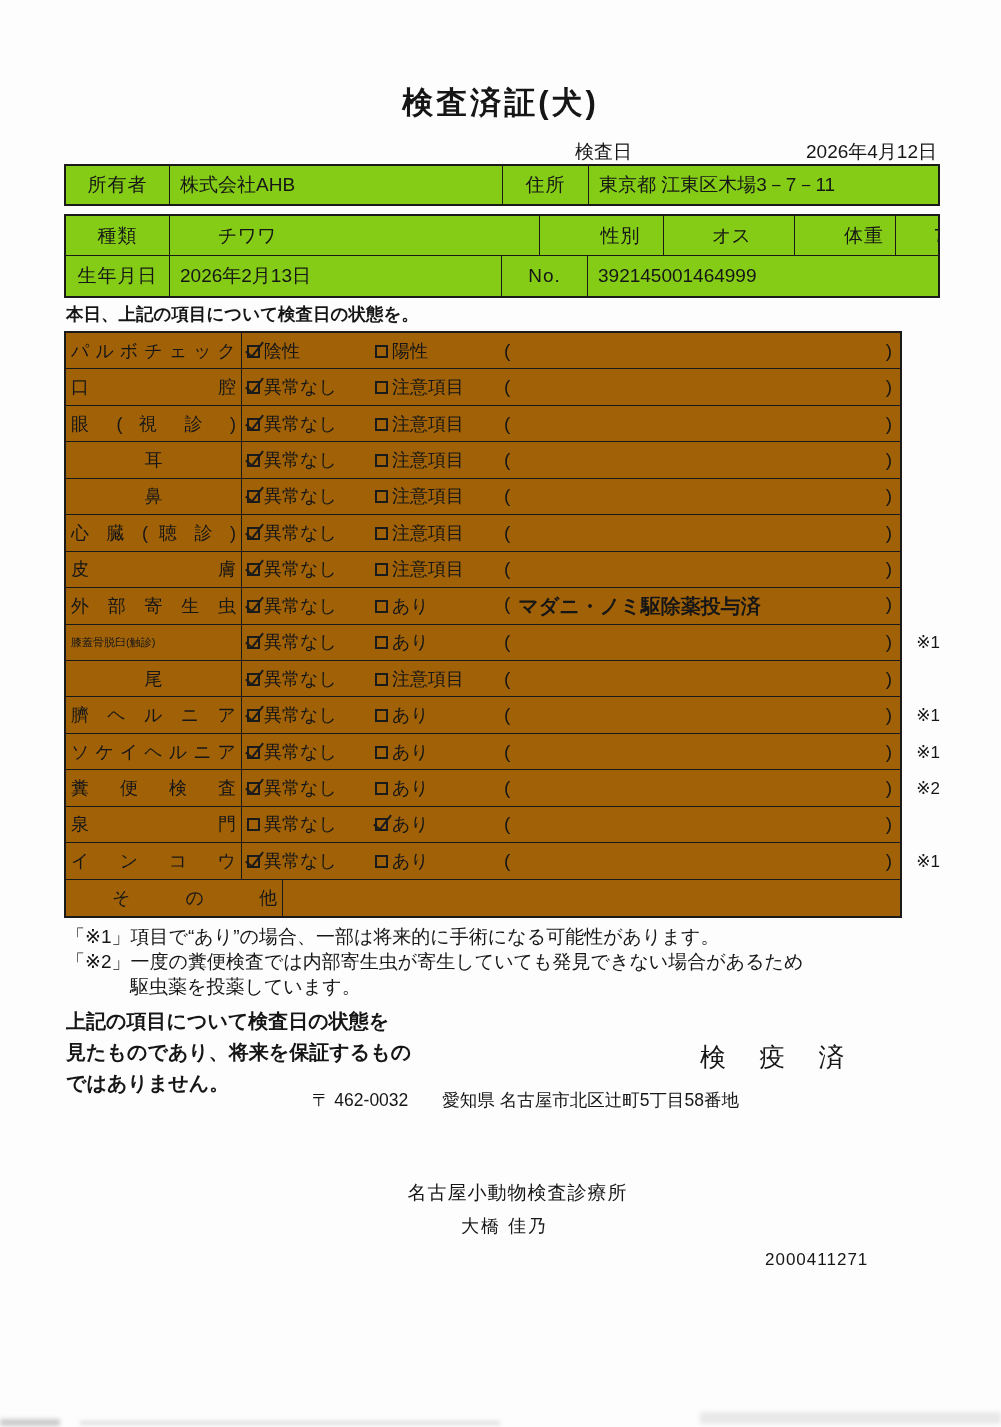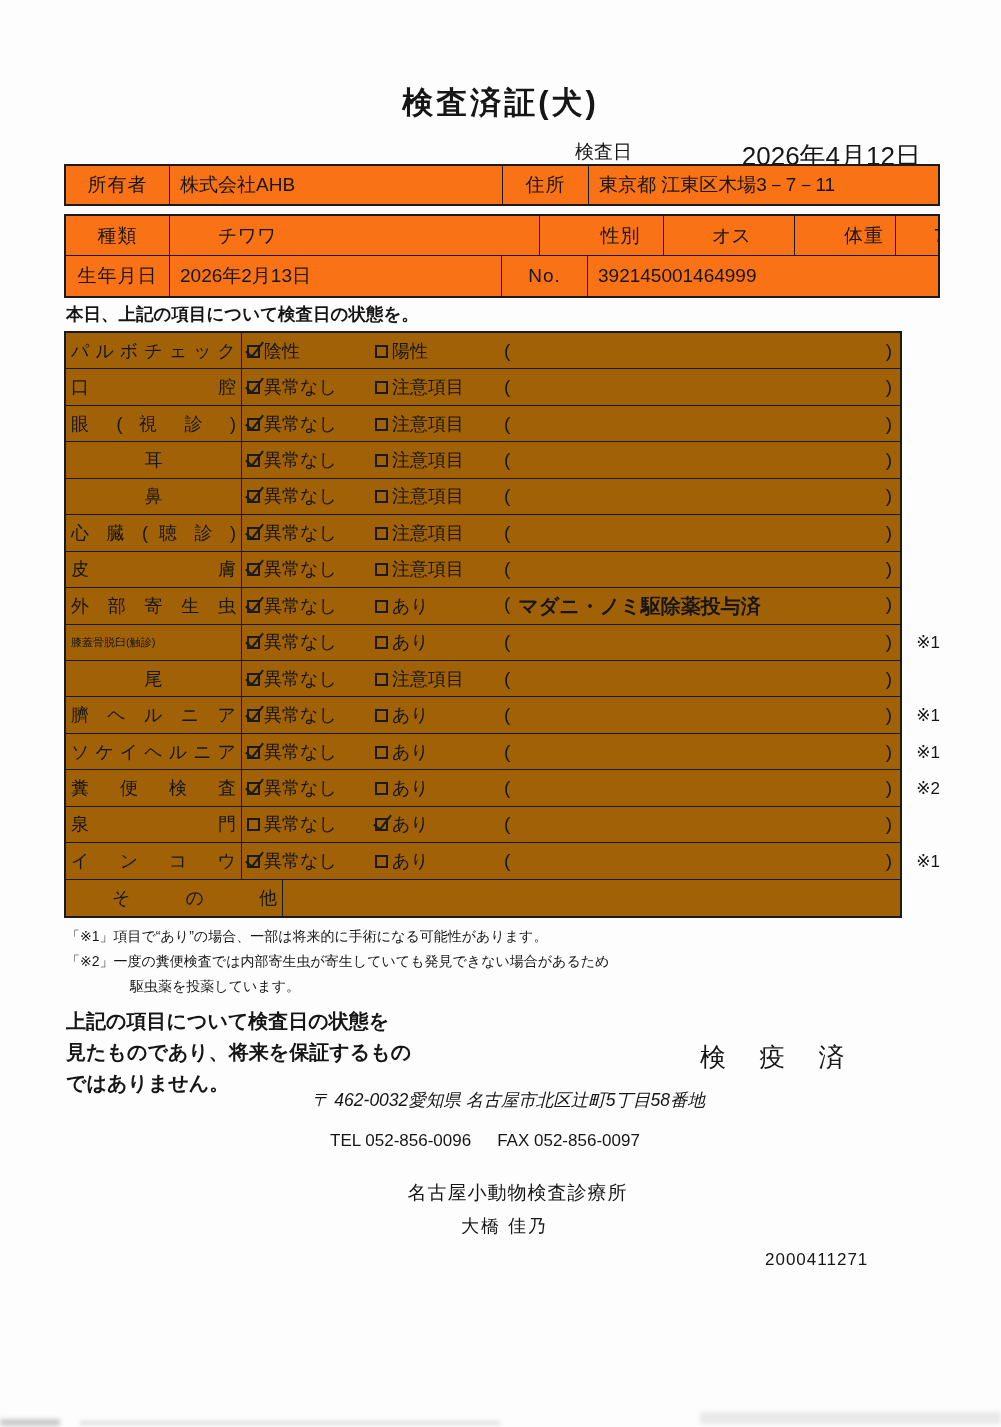--- a/index.html
+++ b/index.html
@@ -4,24 +4,24 @@
 <style>
   * { margin:0; padding:0; box-sizing:border-box; }
   html,body { background:#ffffff; }
   body { font-family:"Liberation Sans","DejaVu Sans",sans-serif; color:#161616; }
   .page { position:relative; width:1001px; height:1427px; background:#fdfdfd; overflow:hidden; }
 
   .doc-title { position:absolute; top:82px; left:0; right:0; text-align:center;
     font-size:31px; font-weight:bold; letter-spacing:3px; }
 
   .insp-date-label { position:absolute; top:139px; left:575px; font-size:19px; }
-  .insp-date-value { position:absolute; top:139px; right:80px; font-size:26px;margin-left:8px; }
+  .insp-date-value { position:absolute; top:139px; right:64px; font-size:19px;margin-left:8px; }
 
   
-  .tbl { position:absolute; left:64px; width:876px; border:2px solid #1a1a1a; background:#f97316; }
+  .tbl { position:absolute; left:64px; width:876px; border:2px solid #1a1a1a; background:#84cc16; }
   .t1 { top:164px; height:42px; display:grid; grid-template-columns:104px 333px 86px 1fr; }
   .t2 { top:214px; height:84px; }
   .t2row { display:grid; height:40px; }
   .t2row.r1 { grid-template-columns:104px 332px 86px 93px 63px 1fr; border-bottom:1.5px solid #1a1a1a;gap:38px; }
   .t2row.r2 { grid-template-columns:104px 332px 86px 1fr; }
   .cell { display:flex; align-items:center; font-size:19px; border-right:1.5px solid #1a1a1a; overflow:hidden; }
   .cell:last-child { border-right:none; }
   .cell.lab { justify-content:center; letter-spacing:1px; }
   .cell.val { padding-left:10px; }
   .cell.num { }
@@ -45,25 +45,25 @@
   .cb { display:inline-block; width:13px; height:13px; border:2px solid #1a1a1a; position:relative;
         margin-right:4px; vertical-align:-1px; }
   .cb.checked::after { content:''; position:absolute; left:1px; top:-9px; width:7px; height:17px;
         border-right:2.5px solid #1a1a1a; border-bottom:2.5px solid #1a1a1a; transform:rotate(38deg); }
   .paren { position:absolute; left:262px; right:8px; top:50%; transform:translateY(-50%);
         display:flex; font-size:19px; }
   .paren .pc { flex:1; padding-left:8px; font-weight:bold; font-size:20px; white-space:nowrap; overflow:hidden; }
   .note { position:absolute; right:-40px; top:50%; transform:translateY(-50%); font-size:17px; white-space:nowrap; }
 
   
-  .footnotes { position:absolute; left:66px; top:924px; font-size:14px; line-height:25px; }
+  .footnotes { position:absolute; left:66px; top:924px; font-size:19px; line-height:25px; }
   .footnotes .indent { padding-left:64px; }
   .statement { position:absolute; left:66px; top:1006px; font-size:20px; font-weight:bold; line-height:31px; }
   .stamp { position:absolute; left:700px; top:1040px; font-size:26px; letter-spacing:13px; white-space:nowrap; }
-  .addr { position:absolute; left:312px; top:1088px; font-size:17.5px; display:flex; white-space:nowrap;font-style:italic; }
+  .addr { position:absolute; left:312px; top:1088px; font-size:17.5px; display:flex; gap:34px; white-space:nowrap; }
   .telfax { position:absolute; left:330px; top:1131px; font-size:17px; display:flex; gap:26px; white-space:nowrap; }
   .clinic { position:absolute; left:34px; right:0; top:1180px; text-align:center; font-size:19px; letter-spacing:1px; }
   .vet { position:absolute; left:8px; right:0; top:1214px; text-align:center; font-size:18px; letter-spacing:2px; }
   .serial { position:absolute; left:765px; top:1250px; font-size:17px; letter-spacing:1px; }
 
   
   .smudge { position:absolute; background:rgba(110,110,110,.22); filter:blur(2px); }
   .sm1 { left:80px;  top:1421px; width:420px; height:4px; }
   .sm2 { left:700px; top:1412px; width:301px; height:12px; background:rgba(140,140,140,.18); }
   .sm3 { left:0;     top:1419px; width:60px;  height:7px; background:rgba(90,90,90,.3); }
@@ -370,24 +370,20 @@
     <div>ではありません。</div>
   </div>
 
   <div class="stamp">検 疫 済</div>
 
   <div class="addr">
     <span>〒 462-0032</span>
     <span>愛知県 名古屋市北区辻町5丁目58番地</span>
   </div>
 
-  <div class="telfax">
-    <span>TEL 052-856-0096</span>
-    <span>FAX 052-856-0097</span>
-  </div>
 
   <div class="clinic">名古屋小動物検査診療所</div>
   <div class="vet">大橋 佳乃</div>
   <div class="serial">2000411271</div>
 
   <div class="smudge sm1"></div>
   <div class="smudge sm2"></div>
   <div class="smudge sm3"></div>
 
 </div>

